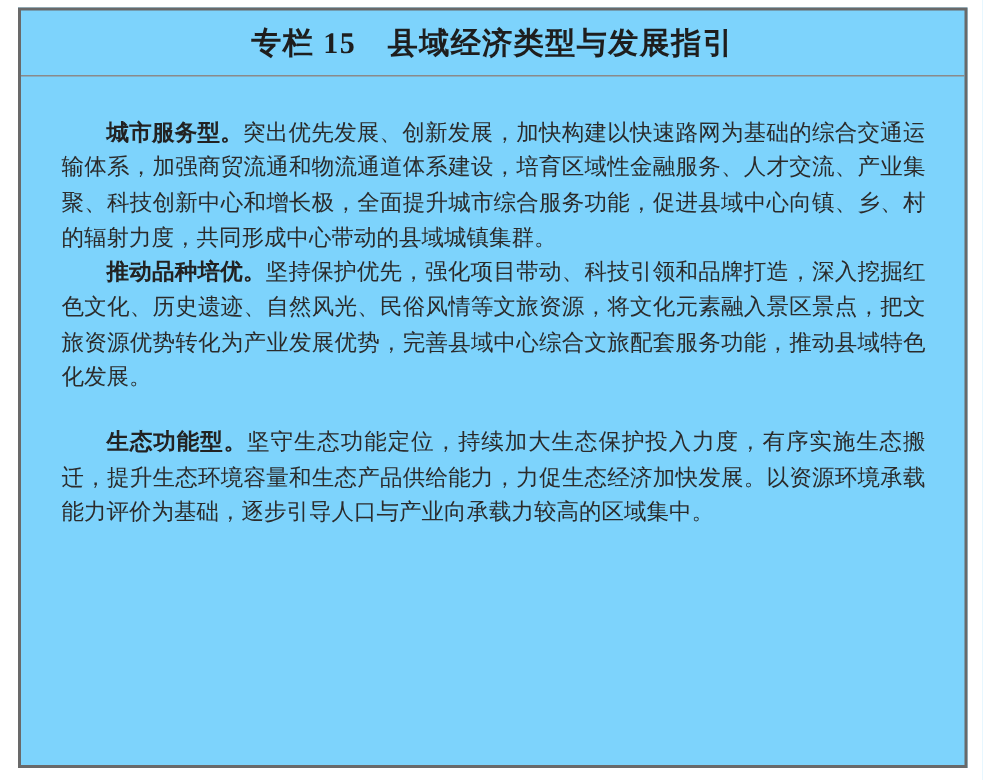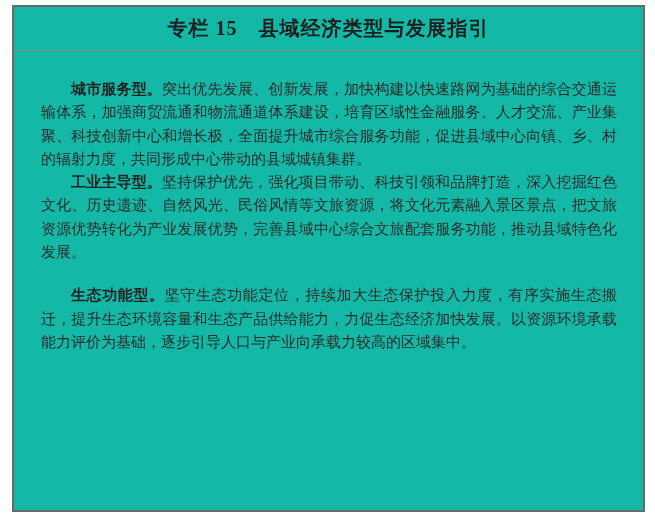--- a/index.html
+++ b/index.html
@@ -17,21 +17,21 @@
     background: #ffffff;
     overflow: hidden;
   }
   .panel {
     position: absolute;
     left: 12px;
     top: 5px;
     width: 629px;
     height: 503px;
     border: 2px solid #696969;
-    background: #14b8a6;
+    background: #7dd3fc;
     box-sizing: content-box;
   }
   .panel-title {
     height: 43px;
     border-bottom: 1px solid #8a8a8a;
     display: flex;
     align-items: center;
     justify-content: center;
   }
   .title {
@@ -70,19 +70,19 @@
     <div class="panel-title">
       <h1 class="title">专栏 15　县域经济类型与发展指引</h1>
     </div>
 
     <div class="panel-body">
 
       <p class="para"><span class="lead">城市服务型。</span><span class="para-text">突出优先发展、创新发展，加快构建以快速路网为基础的综合交通运输体系，加强商贸流通和物流通道体系建设，培育区域性金融服务、人才交流、产业集聚、科技创新中心和增长极，全面提升城市综合服务功能，促进县域中心向镇、乡、村的辐射力度，共同形成中心带动的县域城镇集群。</span></p>
 
 
 
-      <p class="para"><span class="lead">工业主导型。</span><span class="para-text">坚持保护优先，强化项目带动、科技引领和品牌打造，深入挖掘红色文化、历史遗迹、自然风光、民俗风情等文旅资源，将文化元素融入景区景点，把文旅资源优势转化为产业发展优势，完善县域中心综合文旅配套服务功能，推动县域特色化发展。</span></p>
+      <p class="para"><span class="lead">推动品种培优。</span><span class="para-text">坚持保护优先，强化项目带动、科技引领和品牌打造，深入挖掘红色文化、历史遗迹、自然风光、民俗风情等文旅资源，将文化元素融入景区景点，把文旅资源优势转化为产业发展优势，完善县域中心综合文旅配套服务功能，推动县域特色化发展。</span></p>
 
       <p class="para gap-before"><span class="lead">生态功能型。</span><span class="para-text">坚守生态功能定位，持续加大生态保护投入力度，有序实施生态搬迁，提升生态环境容量和生态产品供给能力，力促生态经济加快发展。以资源环境承载能力评价为基础，逐步引导人口与产业向承载力较高的区域集中。</span></p>
 
     </div>
   </div>
 </div>
 
 </body></html>

